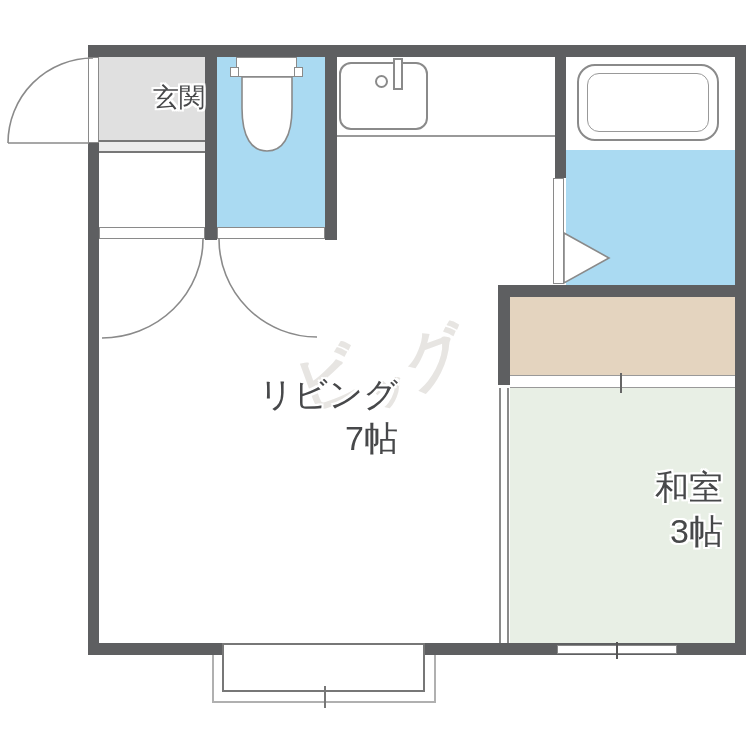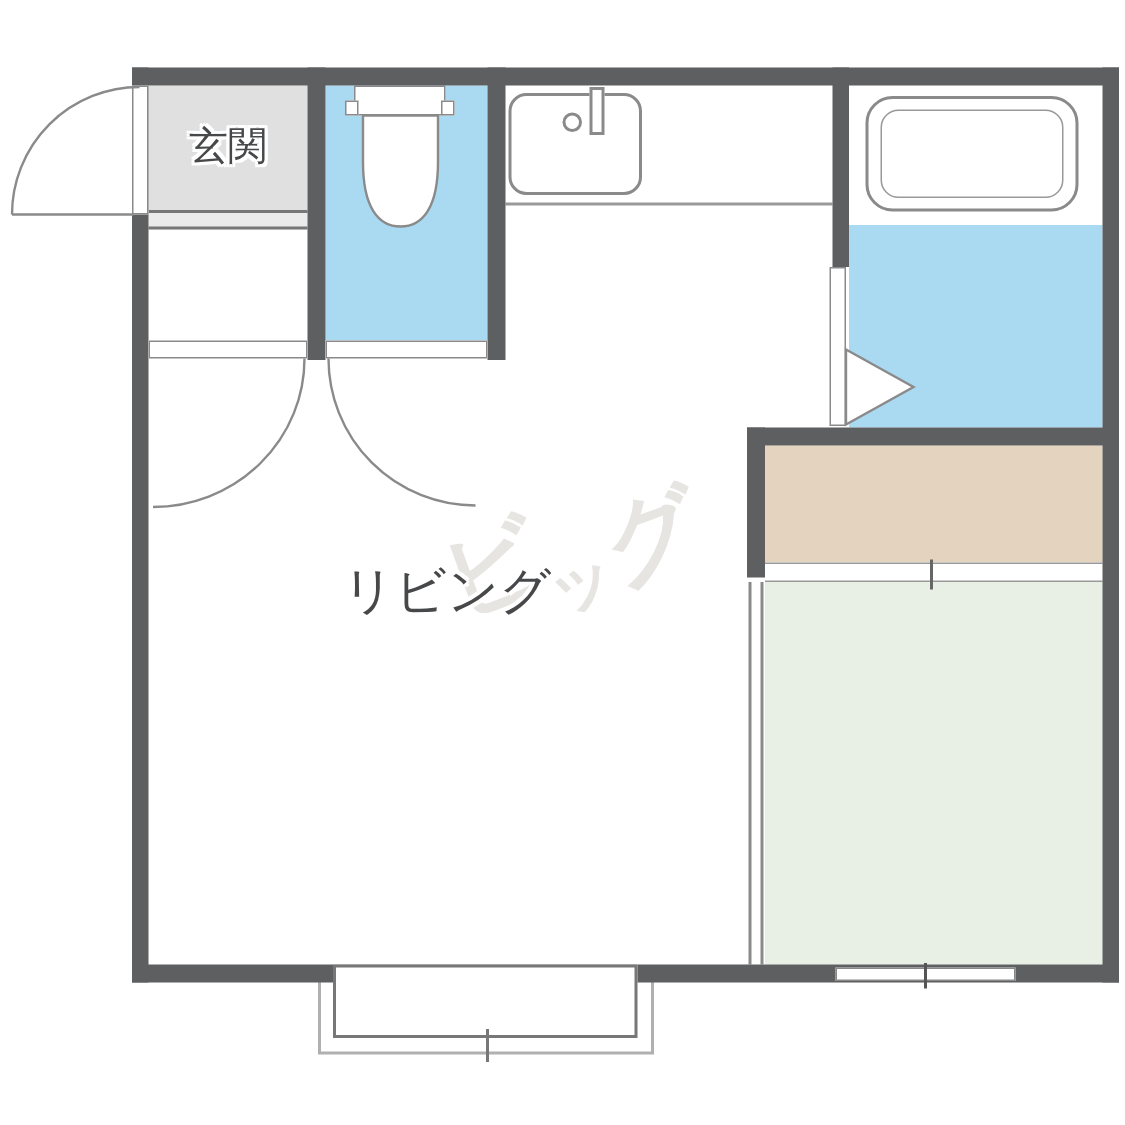--- a/index.html
+++ b/index.html
@@ -3,21 +3,21 @@
 <meta charset="utf-8">
 <style>
   html,body{margin:0;padding:0;background:#ffffff;}
   .plan{position:relative;width:750px;height:750px;background:#ffffff;overflow:hidden;
         font-family:"Liberation Sans","DejaVu Sans",sans-serif;}
   .abs{position:absolute;box-sizing:border-box;}
   .wall{background:#5e5f61;z-index:20;}
   .room{z-index:1;}
   .fix{z-index:12;}
   .doorway{background:#ffffff;border:1px solid #8a8a8a;z-index:25;}
-  .label{position:absolute;z-index:40;color:#47484a;text-align:center;
+  .label{position:absolute;z-index:40;color:#47484a;text-align:right;
          text-shadow:-2px -2px 0 #fff,2px -2px 0 #fff,-2px 2px 0 #fff,2px 2px 0 #fff,
                      0 -2px 0 #fff,0 2px 0 #fff,-2px 0 0 #fff,2px 0 0 #fff;}
   .watermark{position:absolute;left:293px;top:322px;width:180px;height:100px;z-index:5;
              display:flex;align-items:center;justify-content:center;
              color:#e7e5e2;font-weight:bold;transform:rotate(-6deg);user-select:none;}
   .watermark span{display:inline-block;}
   .wm1{font-size:64px;transform:rotate(-14deg);}
   .wm2{font-size:44px;transform:rotate(-12deg) translateY(16px);}
   .wm3{font-size:64px;transform:rotate(-14deg) translateY(-10px);}
   svg.overlay{position:absolute;left:0;top:0;z-index:30;pointer-events:none;}
@@ -86,15 +86,20 @@
 
   <div class="watermark">
     <span class="wm1">ビ</span>
     <span class="wm2">ッ</span>
     <span class="wm3">グ</span>
   </div>
 
   <div class="label" style="left:99px;top:80px;width:106px;font-size:26px;">玄関</div>
   <div class="label" style="left:198px;top:373px;width:200px;font-size:34px;line-height:1.28;">
     <div>リビング</div>
+    <div>7帖</div>
+  </div>
+  <div class="label" style="left:518px;top:465px;width:205px;font-size:34px;line-height:1.3;">
+    <div>和室</div>
+    <div>3帖</div>
   </div>
 
 </div>
 
 </body></html>

